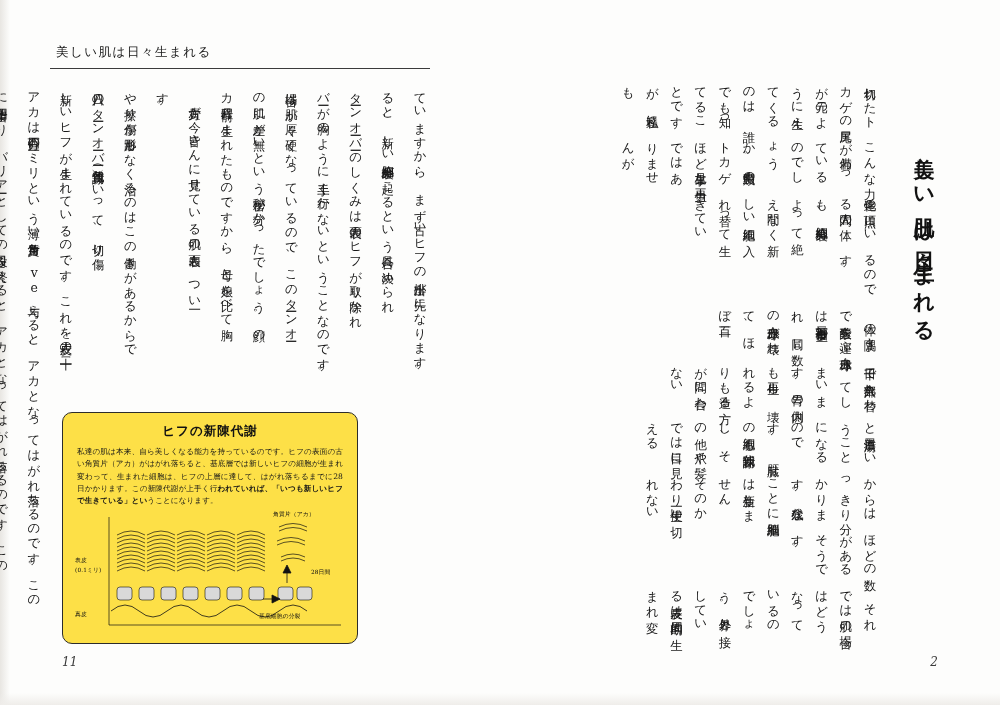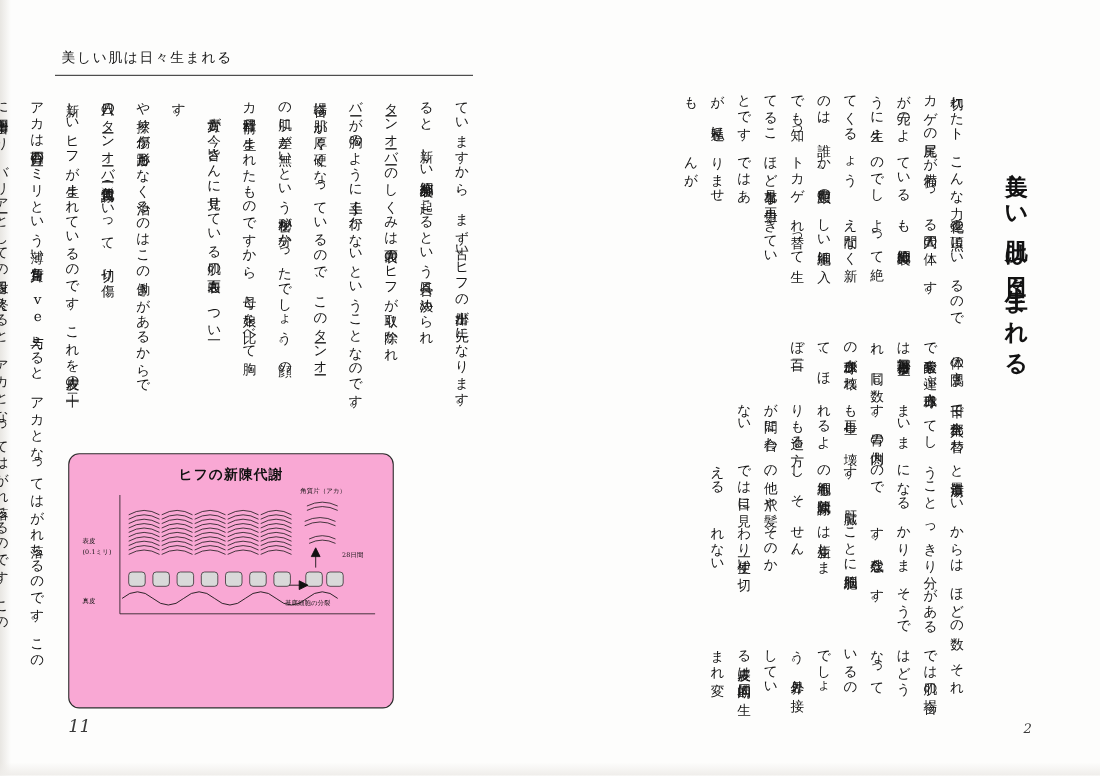--- a/index.html
+++ b/index.html
@@ -127,34 +127,34 @@
     margin-left: 8px;
     color: #171717;
   }
   .col.short { height: 300px; }
   .folio-left {
     position: absolute;
     left: 62px;
     bottom: 36px;
     font-family: "DejaVu Serif", serif;
     font-style: italic;
-    font-size: 16px;
+    font-size: 12px;
     color: #3a3a3a;
   }
 
   
   .figure {
     position: absolute;
     left: 62px;
     top: 412px;
     width: 296px;
     height: 232px;
     border: 1.2px solid #2c2c2c;
     border-radius: 10px;
-    background: #f9a8d4;
+    background: #fde047;
     box-sizing: border-box;
     padding: 8px 10px;
   }
   .fig-title {
     text-align: center;
     font-family: "DejaVu Serif", serif;
     font-size: 12.5px;
     font-weight: 700;
     letter-spacing: 0.08em;
     color: #111;
@@ -233,20 +233,23 @@
       <div class="col short">場合は肌が厚く硬くなっているので、このターンオー</div>
       <div class="col short">バーが胸のように上手く行かないということなのです。</div>
       <div class="col short">ターンオーバーのしくみは表面のヒフが取り除かれ</div>
       <div class="col short">ると、新しい細胞分裂が起こるという具合に決められ</div>
       <div class="col short">ていますから、まず古いヒフの排出が先になります。</div>
     </div>
 
     <div class="figure">
       <div class="fig-title">ヒフの新陳代謝</div>
 
+      <div class="fig-caption">
+        <span>私達の肌は本来、自ら美しくなる能力を持っているの</span><span>です。ヒフの表面の古い角質片（アカ）がはがれ落ち</span><span>ると、基底層では新しいヒフの細胞が生まれ変わって、</span><span>生まれた細胞は、ヒフの上層に達して、はがれ落</span><span>ちるまでに28日かかります。この新陳代謝が上手く行</span><span class="em">われていれば、「いつも新しいヒフで生きている」とい</span><span>うことになります。</span>
+      </div>
 
       <div class="fig-diagram">
         <svg width="276" height="120" viewBox="0 0 276 120">
 
           <line x1="36" y1="4" x2="36" y2="112" stroke="#111" stroke-width="0.7"></line>
 
           <line x1="36" y1="112" x2="268" y2="112" stroke="#111" stroke-width="0.7"></line>
 
           <g stroke="#111" stroke-width="0.7" fill="none">
             <g>

